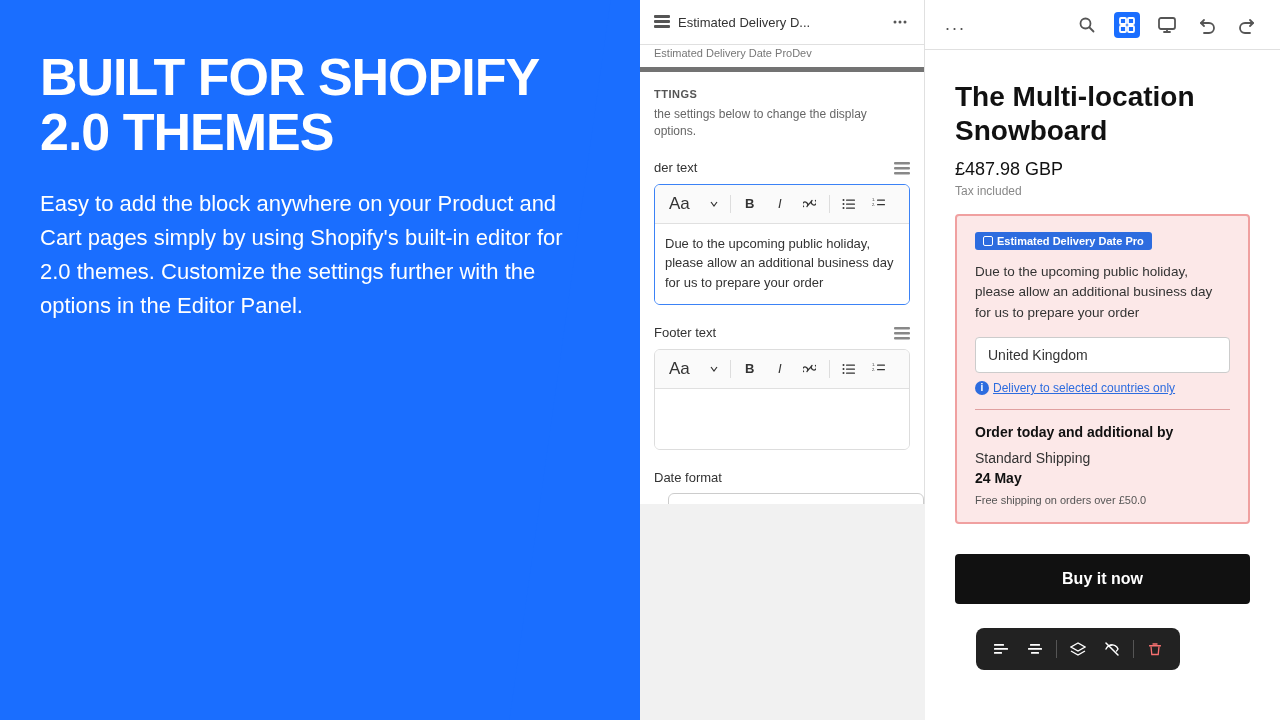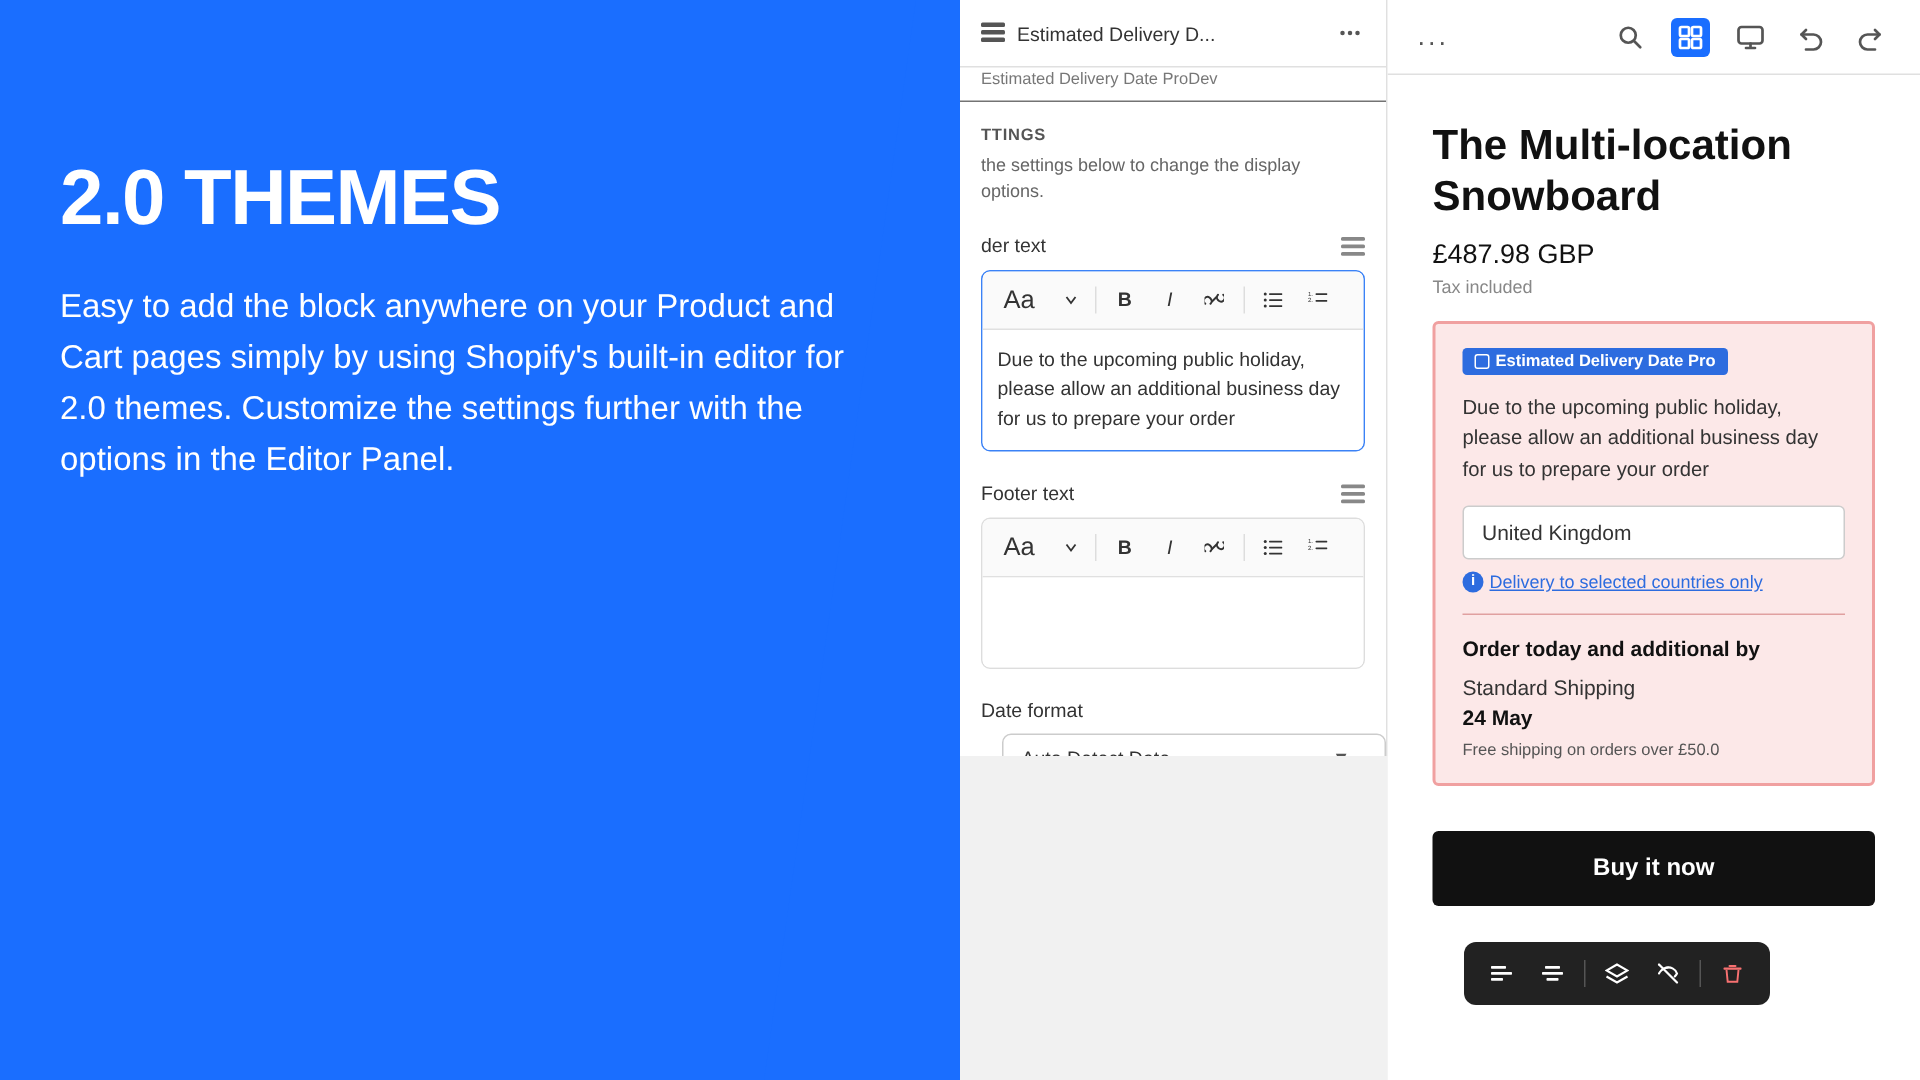--- a/index.html
+++ b/index.html
@@ -86,21 +86,21 @@
       color: #333;
       white-space: nowrap;
       overflow: hidden;
       text-overflow: ellipsis;
       max-width: 160px;
     }
     .editor-subtitle {
       font-size: 11px;
       color: #777;
       padding: 2px 14px 8px;
-      border-bottom: 1px solid #737373;
+      border-bottom: 5px solid #737373;
     }
 
     .header-icons {
       display: flex;
       gap: 6px;
       align-items: center;
     }
     .header-icon {
       width: 20px;
       height: 20px;
@@ -456,21 +456,21 @@
       cursor: pointer;
       margin-top: 10px;
     }
   </style>
 </head>
 <body>
 
 <div class="left-panel">
   <div class="left-content">
     <h1 class="main-heading">
-      <br>
+      <span>BUILT FOR SHOPIFY</span><br>
       <span>2.0 THEMES</span>
     </h1>
     <p class="sub-text">Easy to add the block anywhere on your Product and Cart pages simply by using Shopify's built-in editor for 2.0 themes. Customize the settings further with the options in the Editor Panel.</p>
   </div>
 </div>
 
 <div class="right-panel">
 
   <div class="editor-panel">
     <div class="editor-header">

